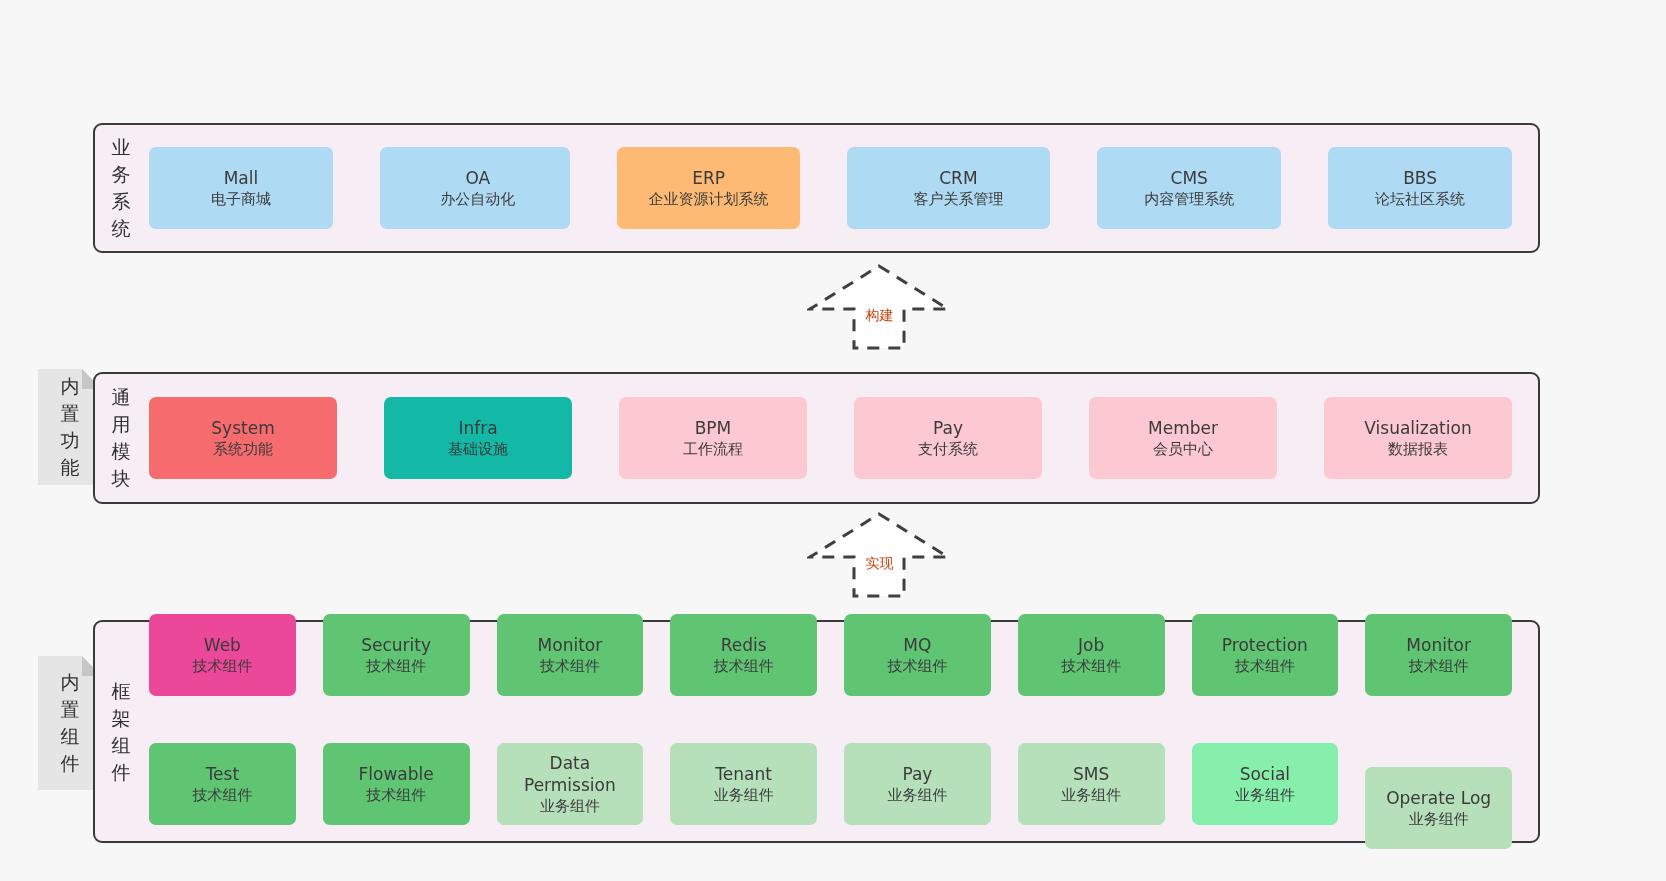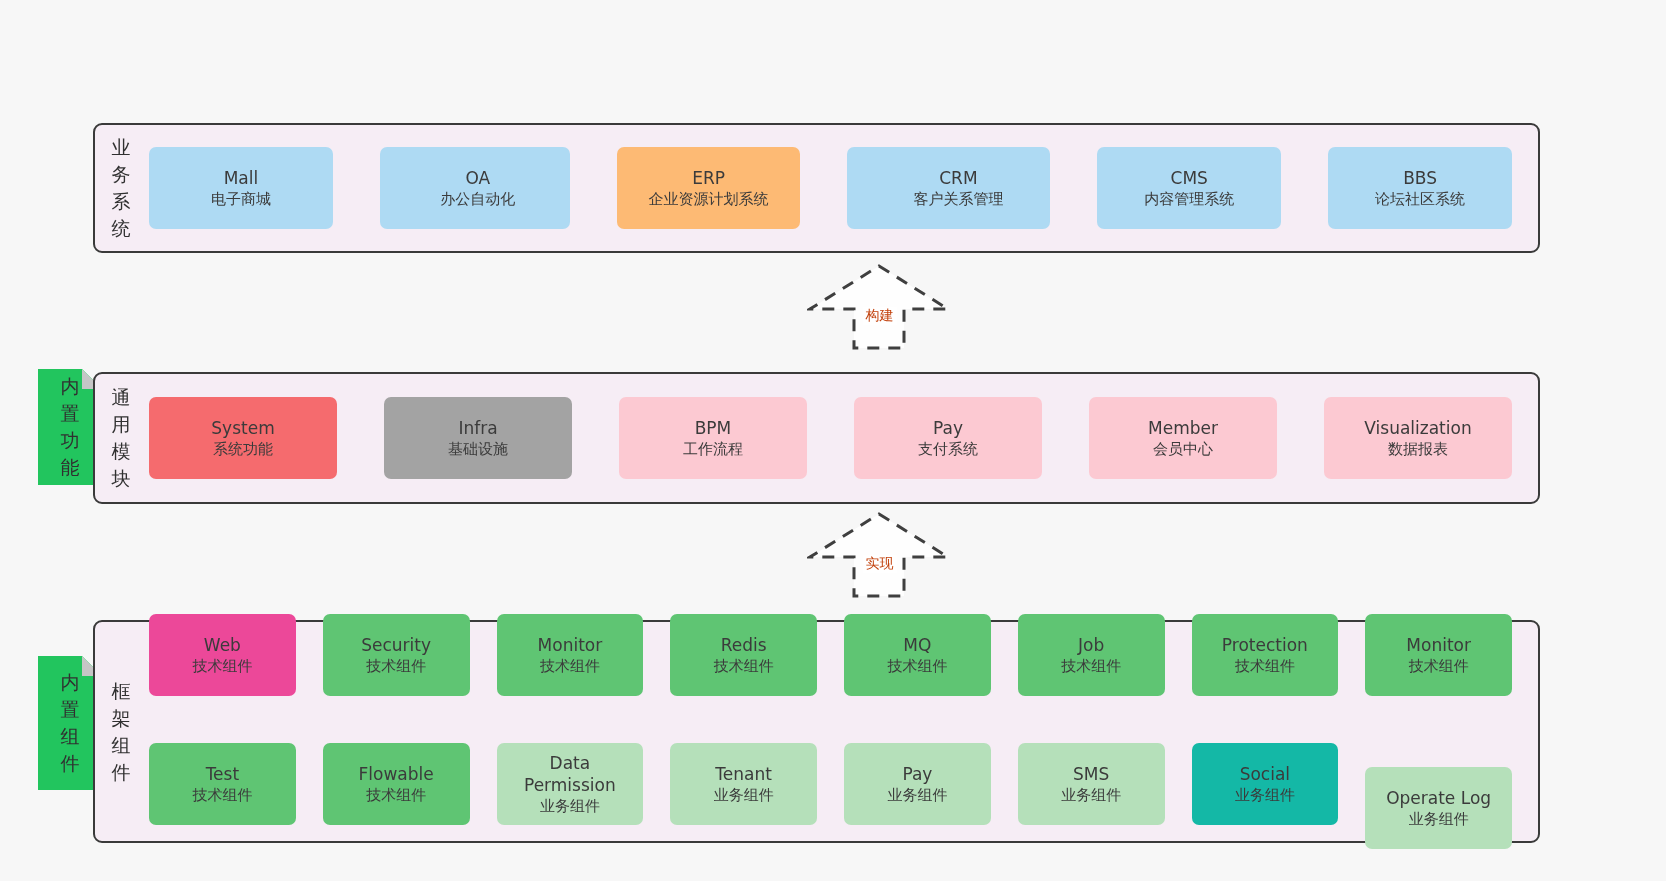--- a/index.html
+++ b/index.html
@@ -4,21 +4,21 @@
 <style>
   html,body { margin:0; padding:0; }
   body { background:#f7f7f7; font-family:"DejaVu Sans","Liberation Sans",sans-serif; }
   .canvas {
     position:relative; width:1666px; height:881px; background:#f7f7f7;
     color:#3b3b3b; overflow:hidden;
   }
 
   
   .note {
-    position:absolute; left:38px; width:64px; background:#22c55e;
+    position:absolute; left:38px; width:64px; background:#e5e5e5;
     display:flex; align-items:center; justify-content:center;
     clip-path:polygon(0 0, calc(100% - 20px) 0, 100% 20px, 100% 100%, 0 100%);
   }
   .note::before {
     content:""; position:absolute; top:0; right:0; width:20px; height:20px;
     background:#c6c6c6; clip-path:polygon(0 0, 100% 100%, 0 100%);
   }
   .note-1 { top:369px; height:116px; }
   .note-2 { top:656px; height:134px; }
 
@@ -124,21 +124,21 @@
   <div class="band band-2">
     <div class="band-label">
       <span class="v-text">通用模块</span>
     </div>
     <div class="band-rows">
         <div class="box-row">
           <div class="box" style="background: rgb(245, 107, 110);">
             <div class="box-name">System</div>
             <div class="box-desc">系统功能</div>
           </div>
-          <div class="box" style="background: #a3a3a3;">
+          <div class="box" style="background: #14b8a6;">
             <div class="box-name">Infra</div>
             <div class="box-desc">基础设施</div>
           </div>
           <div class="box" style="background: rgb(252, 201, 210);">
             <div class="box-name">BPM</div>
             <div class="box-desc">工作流程</div>
           </div>
           <div class="box" style="background: rgb(252, 201, 210);">
             <div class="box-name">Pay</div>
             <div class="box-desc">支付系统</div>
@@ -219,21 +219,21 @@
             <div class="box-desc">业务组件</div>
           </div>
           <div class="box" style="background: rgb(181, 224, 186);">
             <div class="box-name">Pay</div>
             <div class="box-desc">业务组件</div>
           </div>
           <div class="box" style="background: rgb(181, 224, 186); text-align: right;">
             <div class="box-name">SMS</div>
             <div class="box-desc">业务组件</div>
           </div>
-          <div class="box" style="background: #14b8a6;">
+          <div class="box" style="background: #86efac;">
             <div class="box-name">Social</div>
             <div class="box-desc">业务组件</div>
           </div>
           <div class="box" style="background: rgb(181, 224, 186); margin-top: 48px;">
             <div class="box-name">Operate Log</div>
             <div class="box-desc">业务组件</div>
           </div>
         </div>
       </div>
   </div>

